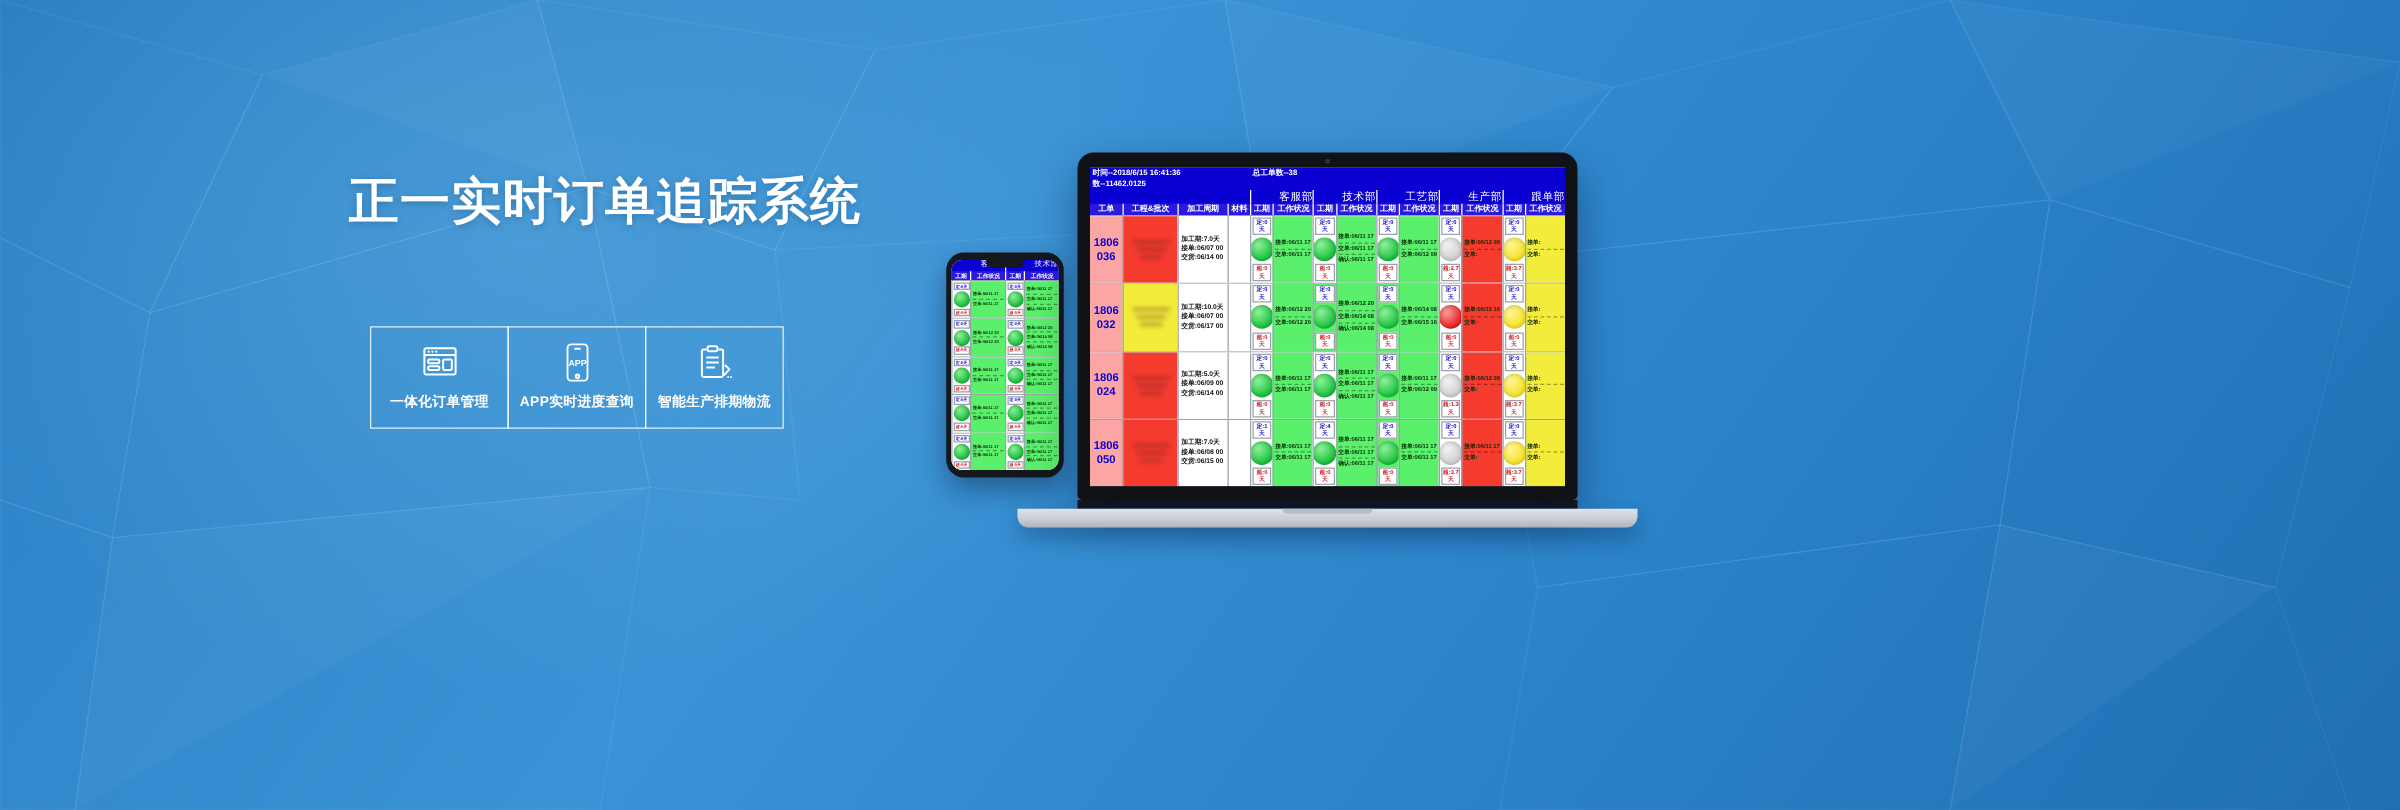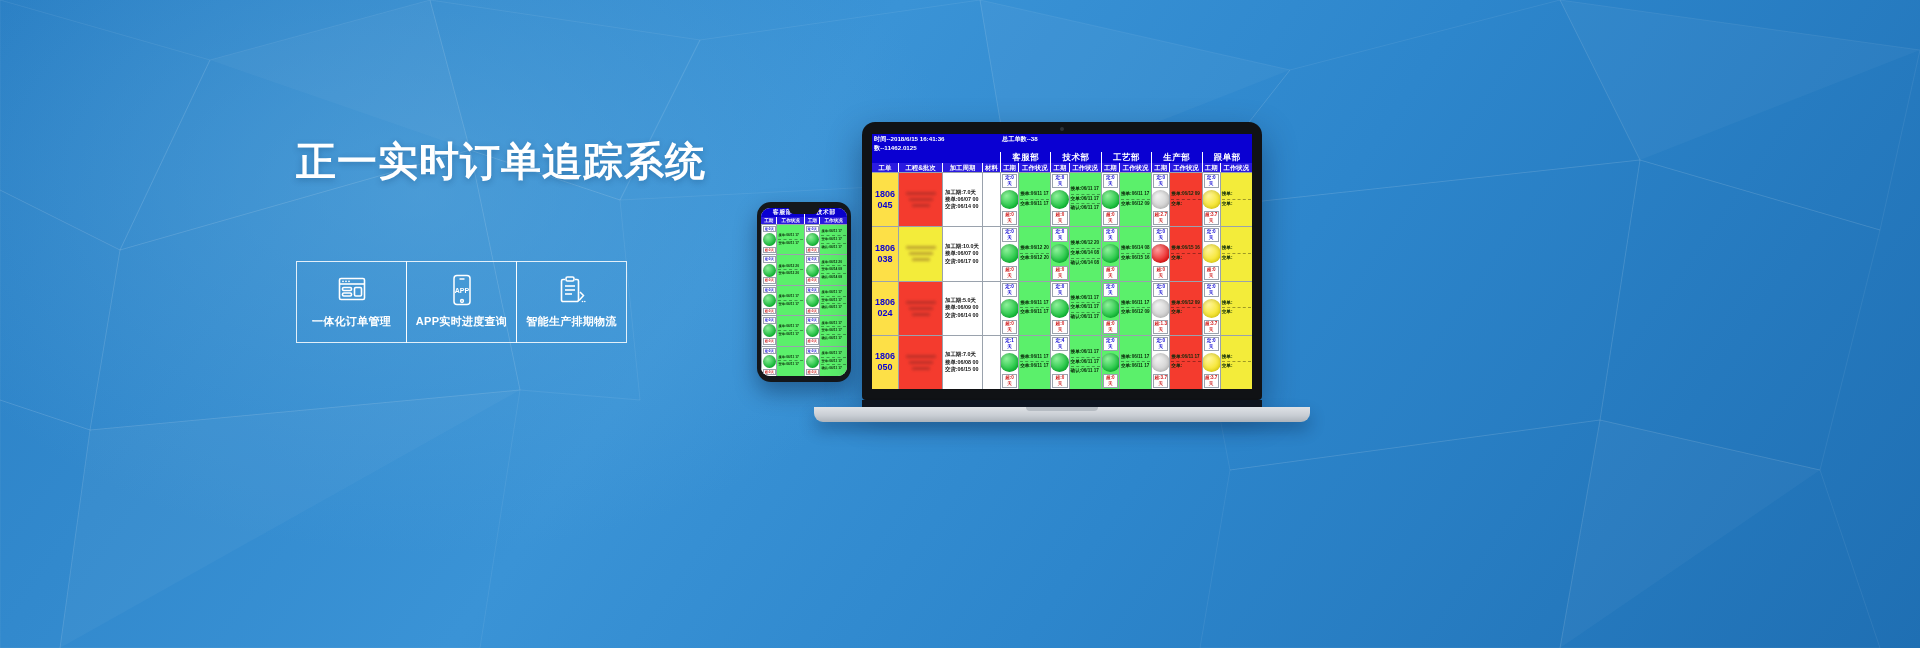--- a/index.html
+++ b/index.html
@@ -15,21 +15,21 @@
     position:absolute; inset:0;
     background:
       radial-gradient(ellipse 900px 600px at 22% 30%, rgba(92,168,220,.55) 0%, rgba(47,137,207,0) 60%),
       linear-gradient(125deg,#2a7fc4 0%,#3a93d6 38%,#2d86cc 62%,#1f6fb3 100%);
     overflow:hidden;
   }
   #bg svg { position:absolute; inset:0; width:1920px; height:648px; }
 
   
   #left-copy {
-    position:absolute; left:296px; top:136px; width:420px;
+    position:absolute; left:279px; top:136px; width:420px;
   }
   .headline {
     color:#ffffff;
     font-size:40px;
     font-weight:bold;
     letter-spacing:1px;
     line-height:50px;
     text-shadow:0 2px 6px rgba(0,40,80,.28);
     white-space:nowrap;
   }
@@ -115,40 +115,40 @@
   .board { width:100%; height:100%; background:#fff; display:flex; flex-direction:column; }
   .b-top {
     background:#0a00d2; color:#fff; display:flex; flex-direction:column;
     font-weight:bold; flex:0 0 auto;
   }
   .b-meta { display:flex; font-size:6.2px; line-height:8px; padding:1px 2px 0 2px; }
   .b-meta .m1 { width:128px; white-space:nowrap; }
   .b-meta .m2 { white-space:nowrap; }
   .b-depts { display:flex; }
   .b-dept {
-    color:#fff; font-size:8.5px; text-align:center; line-height:11px;
-    border-left:1px solid #fff; font-weight:bold; letter-spacing:.5px;
+    color:#fff; font-size:8.5px; text-align:right; line-height:11px;
+    border-left:1px solid #fff; font-weight:normal; letter-spacing:.5px;
   }
   .b-dept.firstblock { border-left:none; }
   .b-cols { display:flex; background:#2a1ae0; }
   .b-col {
     color:#fff; font-size:6.4px; text-align:center; line-height:9px;
     border-left:1px solid #fff; font-weight:bold; white-space:nowrap; overflow:hidden;
   }
   .b-col.nb { border-left:none; }
 
   .b-rows { flex:1 1 auto; display:flex; flex-direction:column; }
   .b-row { display:flex; flex:1 1 0; border-top:1px solid #9aa2ad; min-height:0; }
   .cell { border-left:1px solid #9aa2ad; overflow:hidden; position:relative; min-height:0; }
   .cell.nb { border-left:none; }
 
   .c-order {
     color:#0a00d2; font-weight:bold; font-size:9px; line-height:11px;
     display:flex; flex-direction:column; align-items:center; justify-content:center;
-    background:#fde047; text-align:center;
+    background:#fca5a5; text-align:center;
   }
   .c-blur { position:relative; }
   .c-blur .blurtext {
     position:absolute; inset:0; display:flex; flex-direction:column;
     align-items:center; justify-content:center; gap:3px;
     filter:blur(1.6px); font-size:4.6px; color:#6b2a2a; font-weight:bold;
   }
   .c-blur .blurtext span { display:block; background:rgba(90,30,30,.35); height:3px; border-radius:1px; }
 
   .c-period {
@@ -455,21 +455,21 @@
               <div class="b-col" style="width: 18.144px;">工期</div>
               <div class="b-col" style="width: 32.256px;">工作状况</div>
               <div class="b-col" style="width: 18.144px;">工期</div>
               <div class="b-col" style="width: 32.256px;">工作状况</div>
             </div>
           </div>
           <div class="b-rows">
             <div class="b-row">
               <div class="cell c-order nb" style="width: 26px;">
                 <div>1806</div>
-                <div>045</div>
+                <div>036</div>
               </div>
               <div class="cell c-blur" style="width: 44px; background: rgb(244, 59, 46);">
                 <div class="blurtext">
                   <span style="width: 30px;"></span>
                   <span style="width: 24px;"></span>
                   <span style="width: 18px;"></span>
                 </div>
               </div>
               <div class="cell c-period" style="width: 40px;">
                 <div>加工期:7.0天</div>
@@ -530,21 +530,21 @@
                 <div class="tagline over">超:3.7天</div>
               </div>
               <div class="cell c-status" style="width: 32.256px; background: rgb(243, 236, 58);">
                 <div class="ln">接单:</div>
                 <div class="ln">交单:</div>
               </div>
             </div>
             <div class="b-row">
               <div class="cell c-order nb" style="width: 26px;">
                 <div>1806</div>
-                <div>038</div>
+                <div>032</div>
               </div>
               <div class="cell c-blur" style="width: 44px; background: rgb(243, 236, 58);">
                 <div class="blurtext">
                   <span style="width: 30px;"></span>
                   <span style="width: 24px;"></span>
                   <span style="width: 18px;"></span>
                 </div>
               </div>
               <div class="cell c-period" style="width: 40px;">
                 <div>加工期:10.0天</div>

